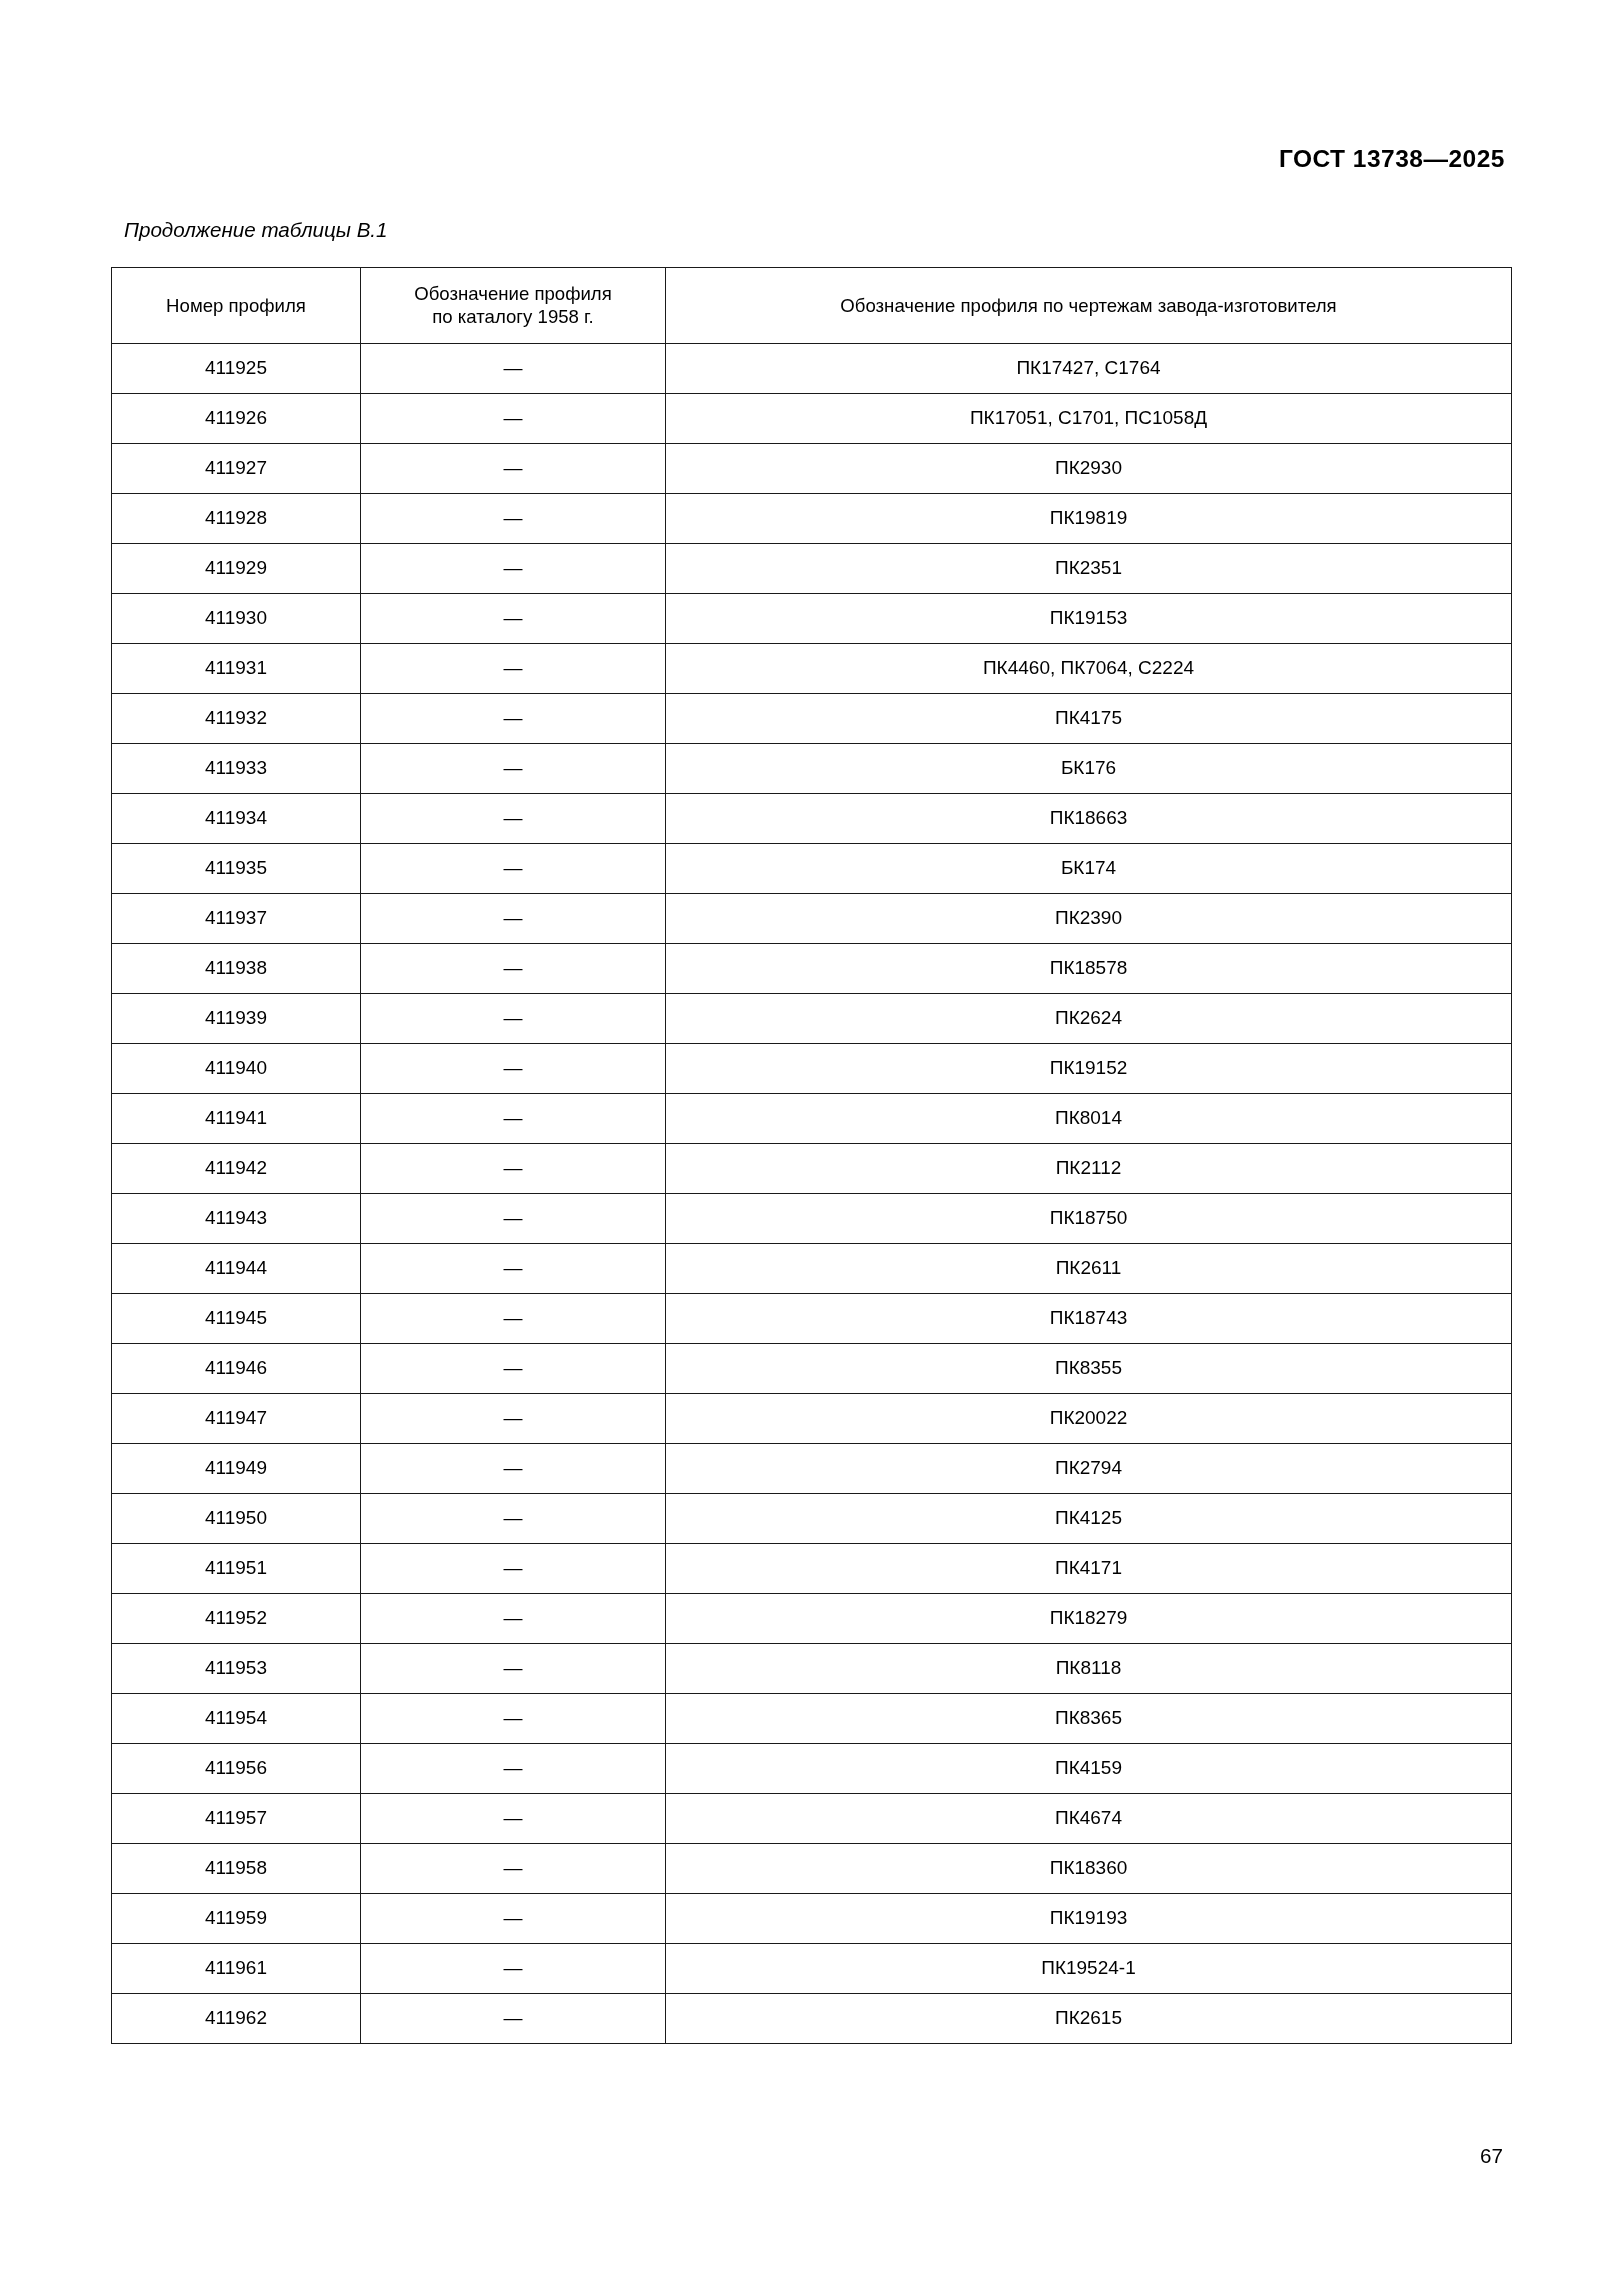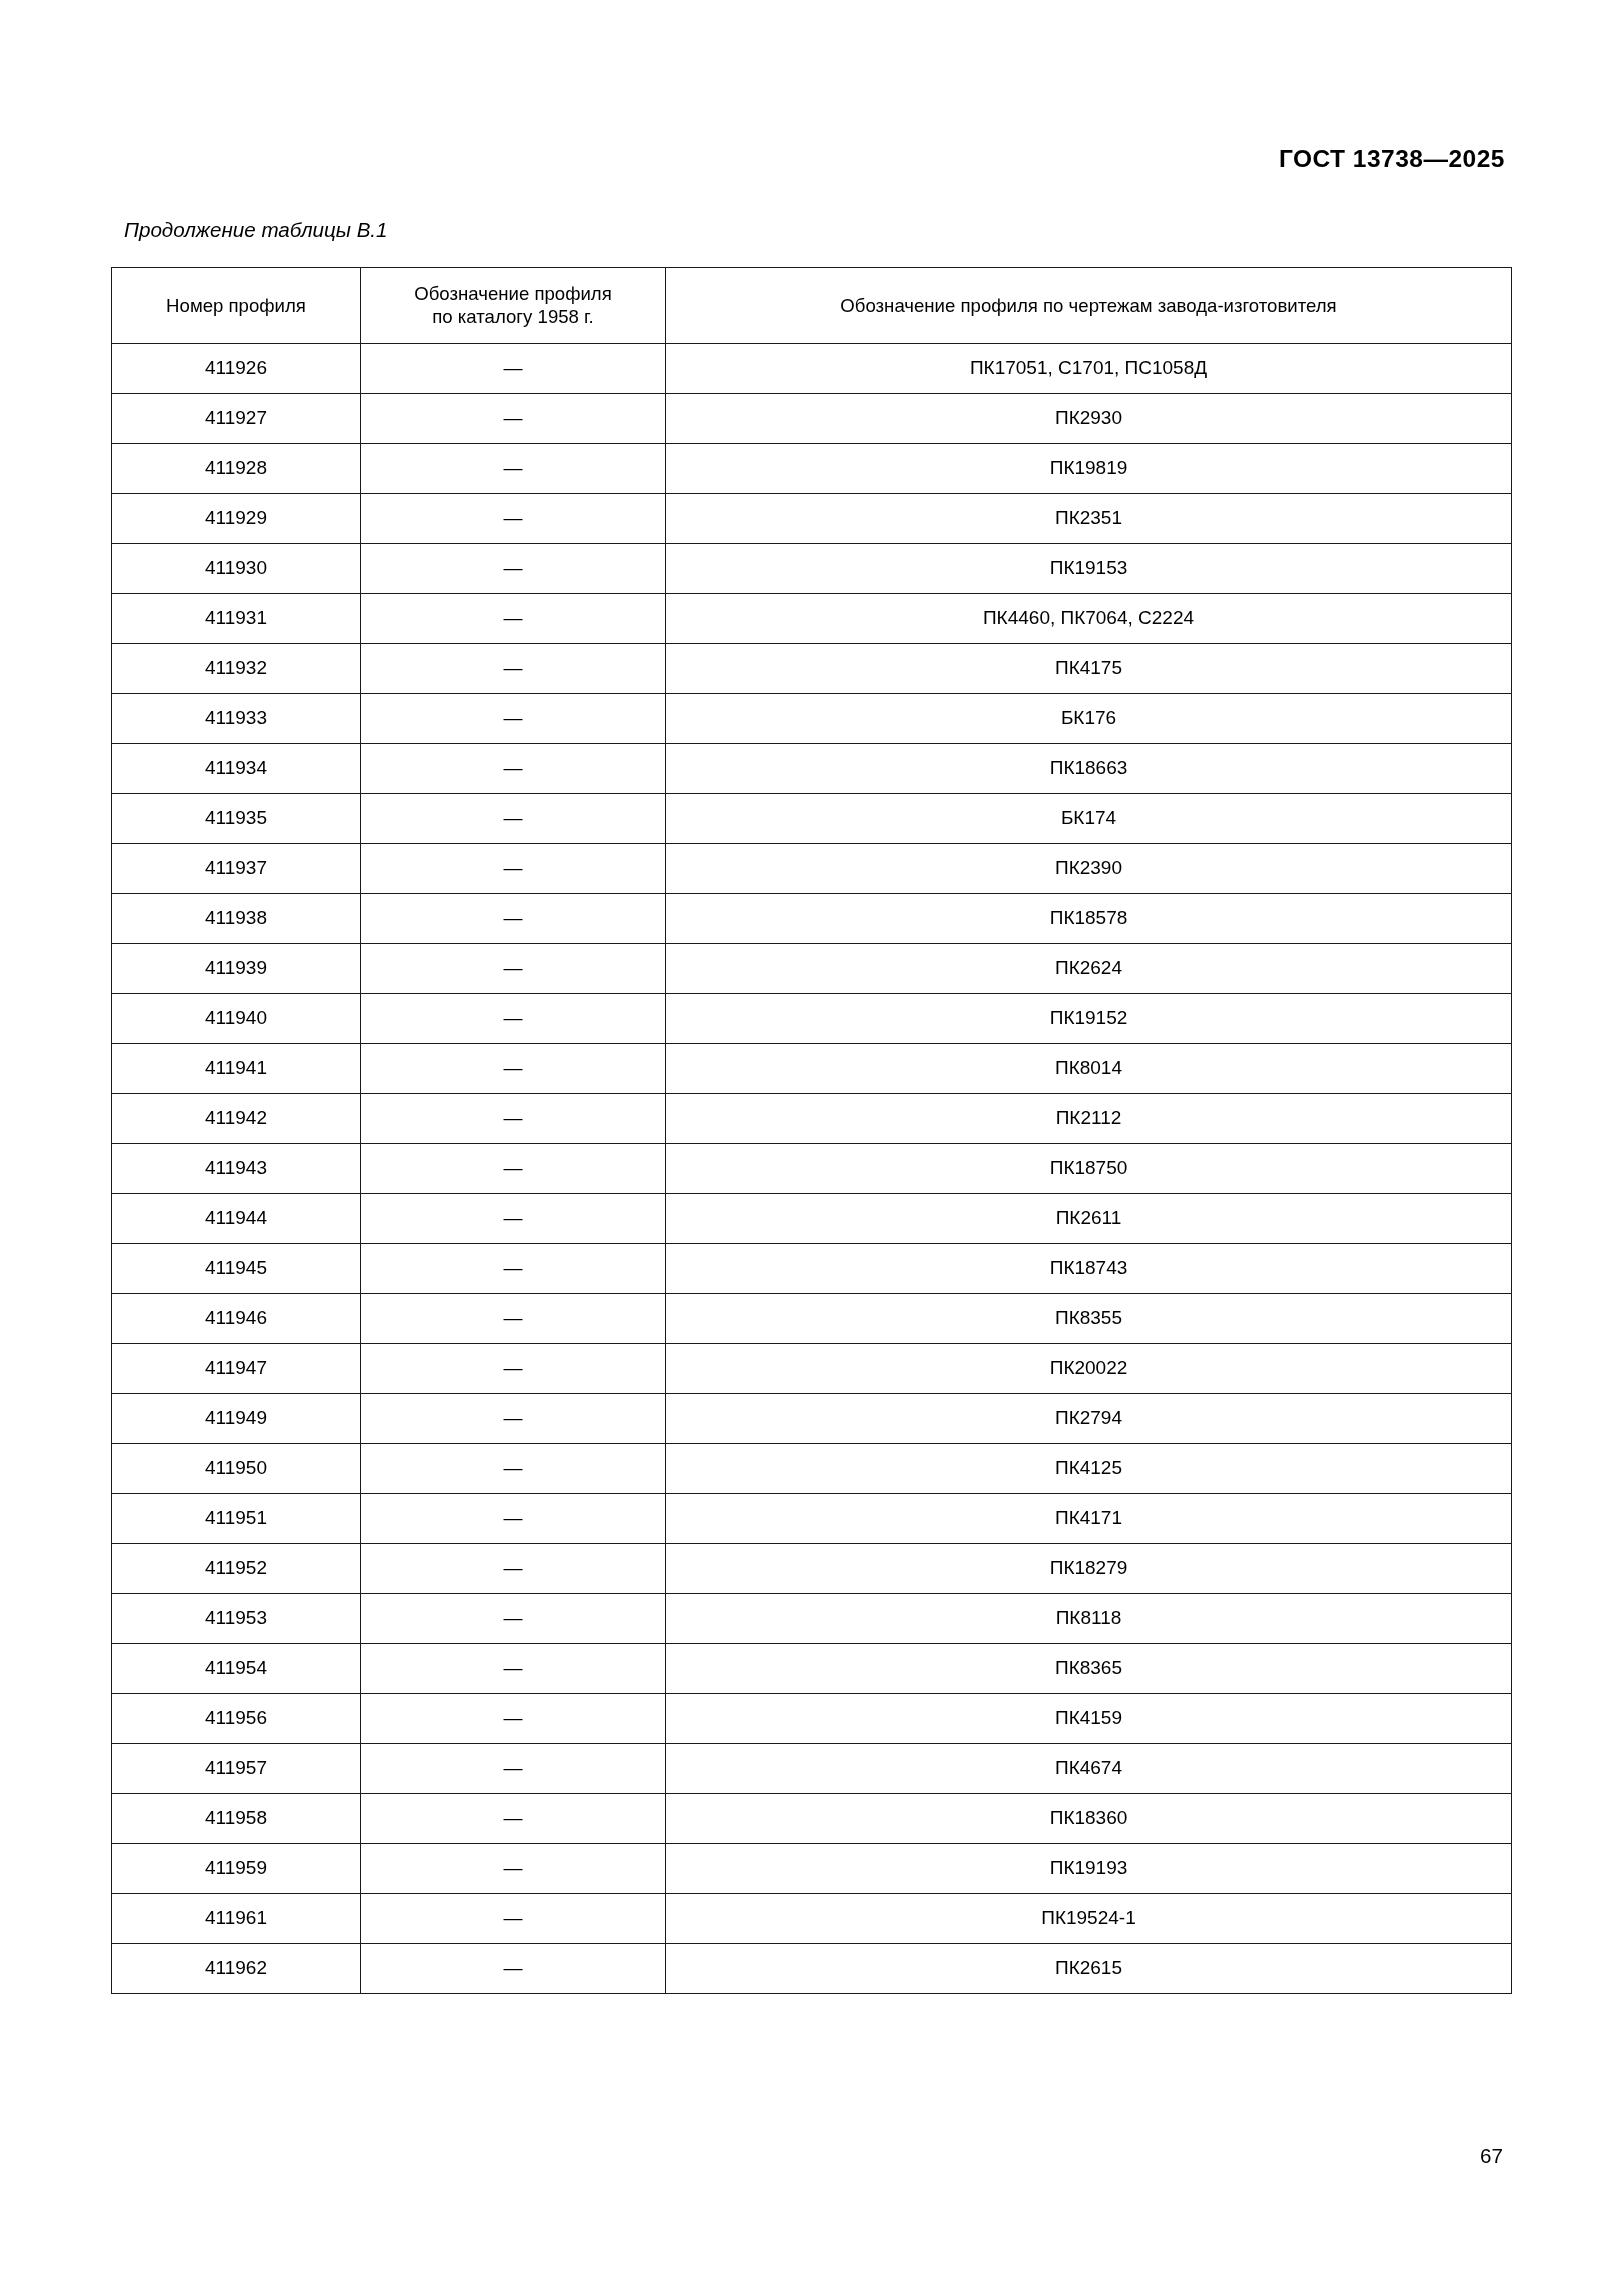--- a/index.html
+++ b/index.html
@@ -106,20 +106,25 @@
             <span class="hdr-line">Обозначение профиля</span>
             <span class="hdr-line">по каталогу 1958 г.</span>
           </th>
           <th>
             <span class="hdr-line">Обозначение профиля по чертежам завода-изготовителя</span>
           </th>
         </tr>
       </thead>
       <tbody id="table-body">
           <tr>
+            <td>411925</td>
+            <td class="dash">—</td>
+            <td>ПК17427, С1764</td>
+          </tr>
+          <tr>
             <td>411926</td>
             <td class="dash">—</td>
             <td>ПК17051, С1701, ПС1058Д</td>
           </tr>
           <tr>
             <td>411927</td>
             <td class="dash">—</td>
             <td>ПК2930</td>
           </tr>
           <tr>

